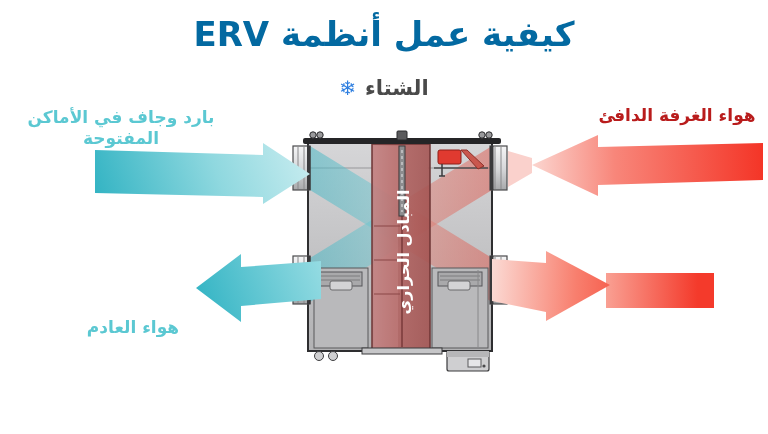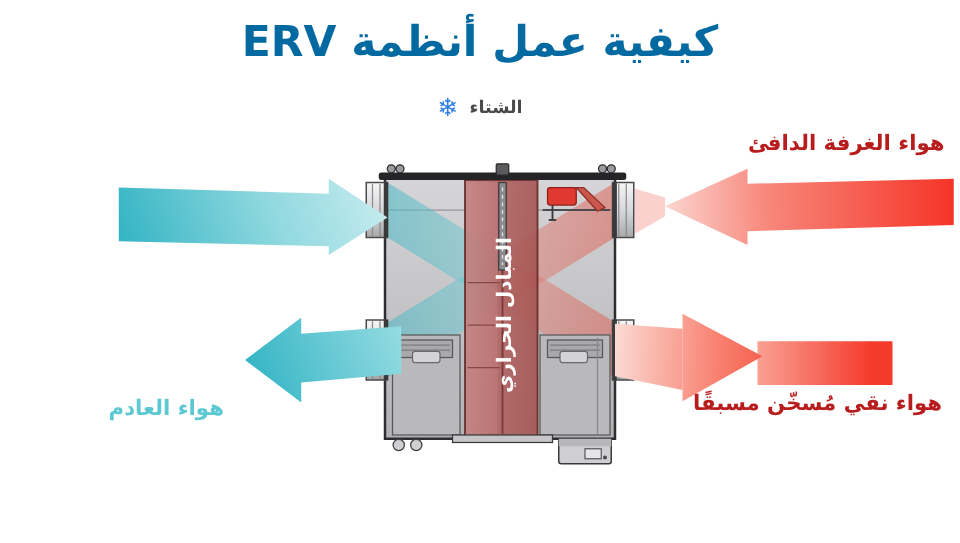--- a/index.html
+++ b/index.html
@@ -9,21 +9,21 @@
   }
   .title{
     position:absolute;top:14px;left:0;right:0;text-align:center;
     font-size:34px;font-weight:bold;color:#0369a1;direction:rtl;letter-spacing:0;
   }
   .season{
     position:absolute;top:76px;left:0;right:0;display:flex;justify-content:center;
     align-items:center;gap:9px;
   }
   .season .flake{color:#2d7ee0;font-size:20px;line-height:1;}
-  .season .word{color:#4a4a4a;font-weight:bold;font-size:14px;direction:rtl;}
+  .season .word{color:#4a4a4a;font-weight:bold;font-size:21px;direction:rtl;}
   .flow-label{
     position:absolute;font-weight:bold;font-size:17px;direction:rtl;text-align:center;line-height:1.25;
   }
   .teal-label{color:#5bc8d2;}
   .red-label{color:#b91c1c;}
   .lbl-intake{left:4px;top:107px;width:234px;}
   .lbl-return{right:6px;top:105px;width:170px;}
   .lbl-exhaust{left:76px;top:317px;width:114px;}
   .lbl-supply{right:4px;top:313px;width:220px;}
   svg{position:absolute;left:0;top:0;}
@@ -198,17 +198,17 @@
 
     <polygon points="196,288 241,254 241,267 321,261 321,299 241,306 241,322" fill="url(#gTealL)"></polygon>
 
     <g>
       <rect x="606" y="273" width="108" height="35" fill="url(#gRedTail)"></rect>
       <polygon points="492,259 546,263 546,312 492,301" fill="url(#gRedBeam)"></polygon>
       <polygon points="546,251 610,285 546,321" fill="url(#gRedBeam)"></polygon>
     </g>
   </svg>
 
+  <div class="flow-label teal-label lbl-intake">بارد وجاف في الأماكن المفتوحة</div>
   <div class="flow-label red-label lbl-return">هواء الغرفة الدافئ</div>
   <div class="flow-label teal-label lbl-exhaust">هواء العادم</div>
-  <div class="flow-label red-label lbl-supply">هواء نقي مُسخّن مسبقًا</div>
 
 </div>
 
 </body></html>

